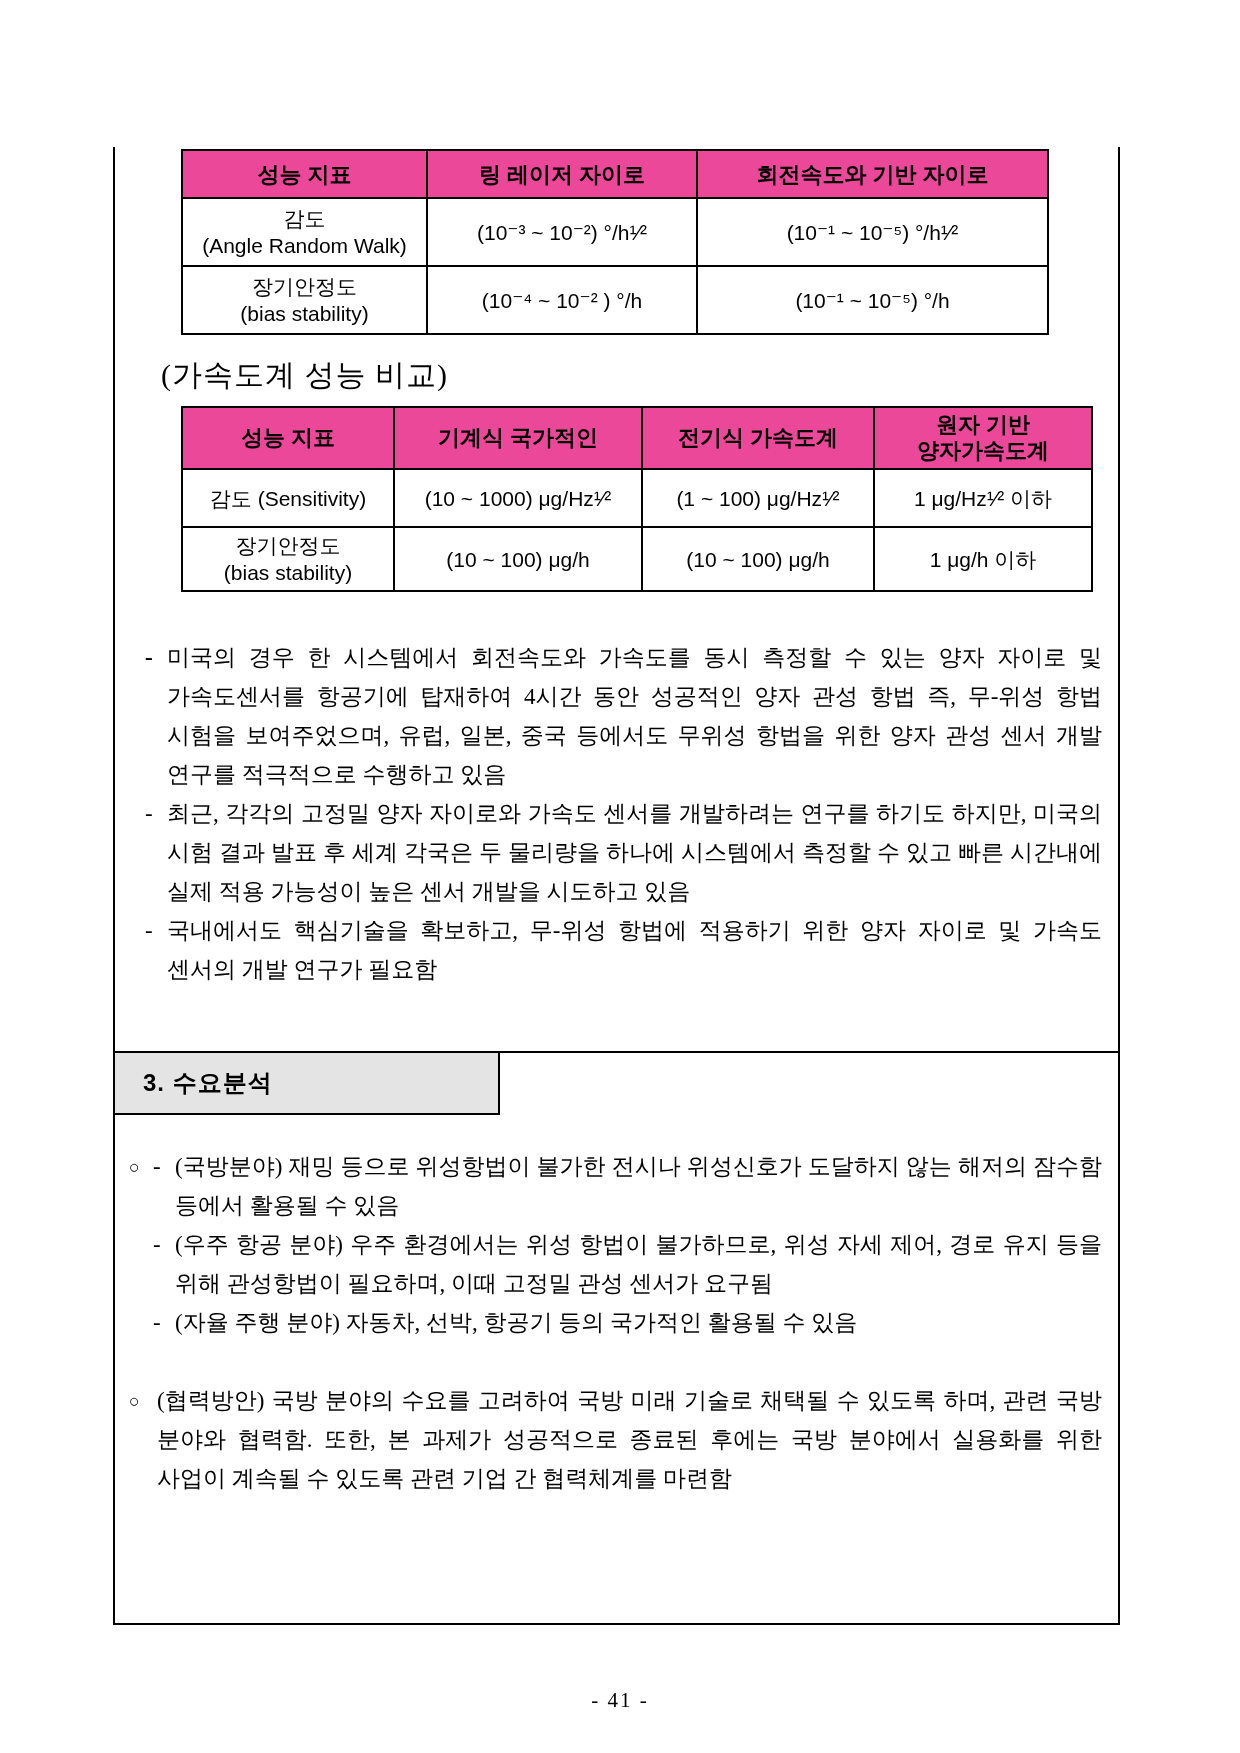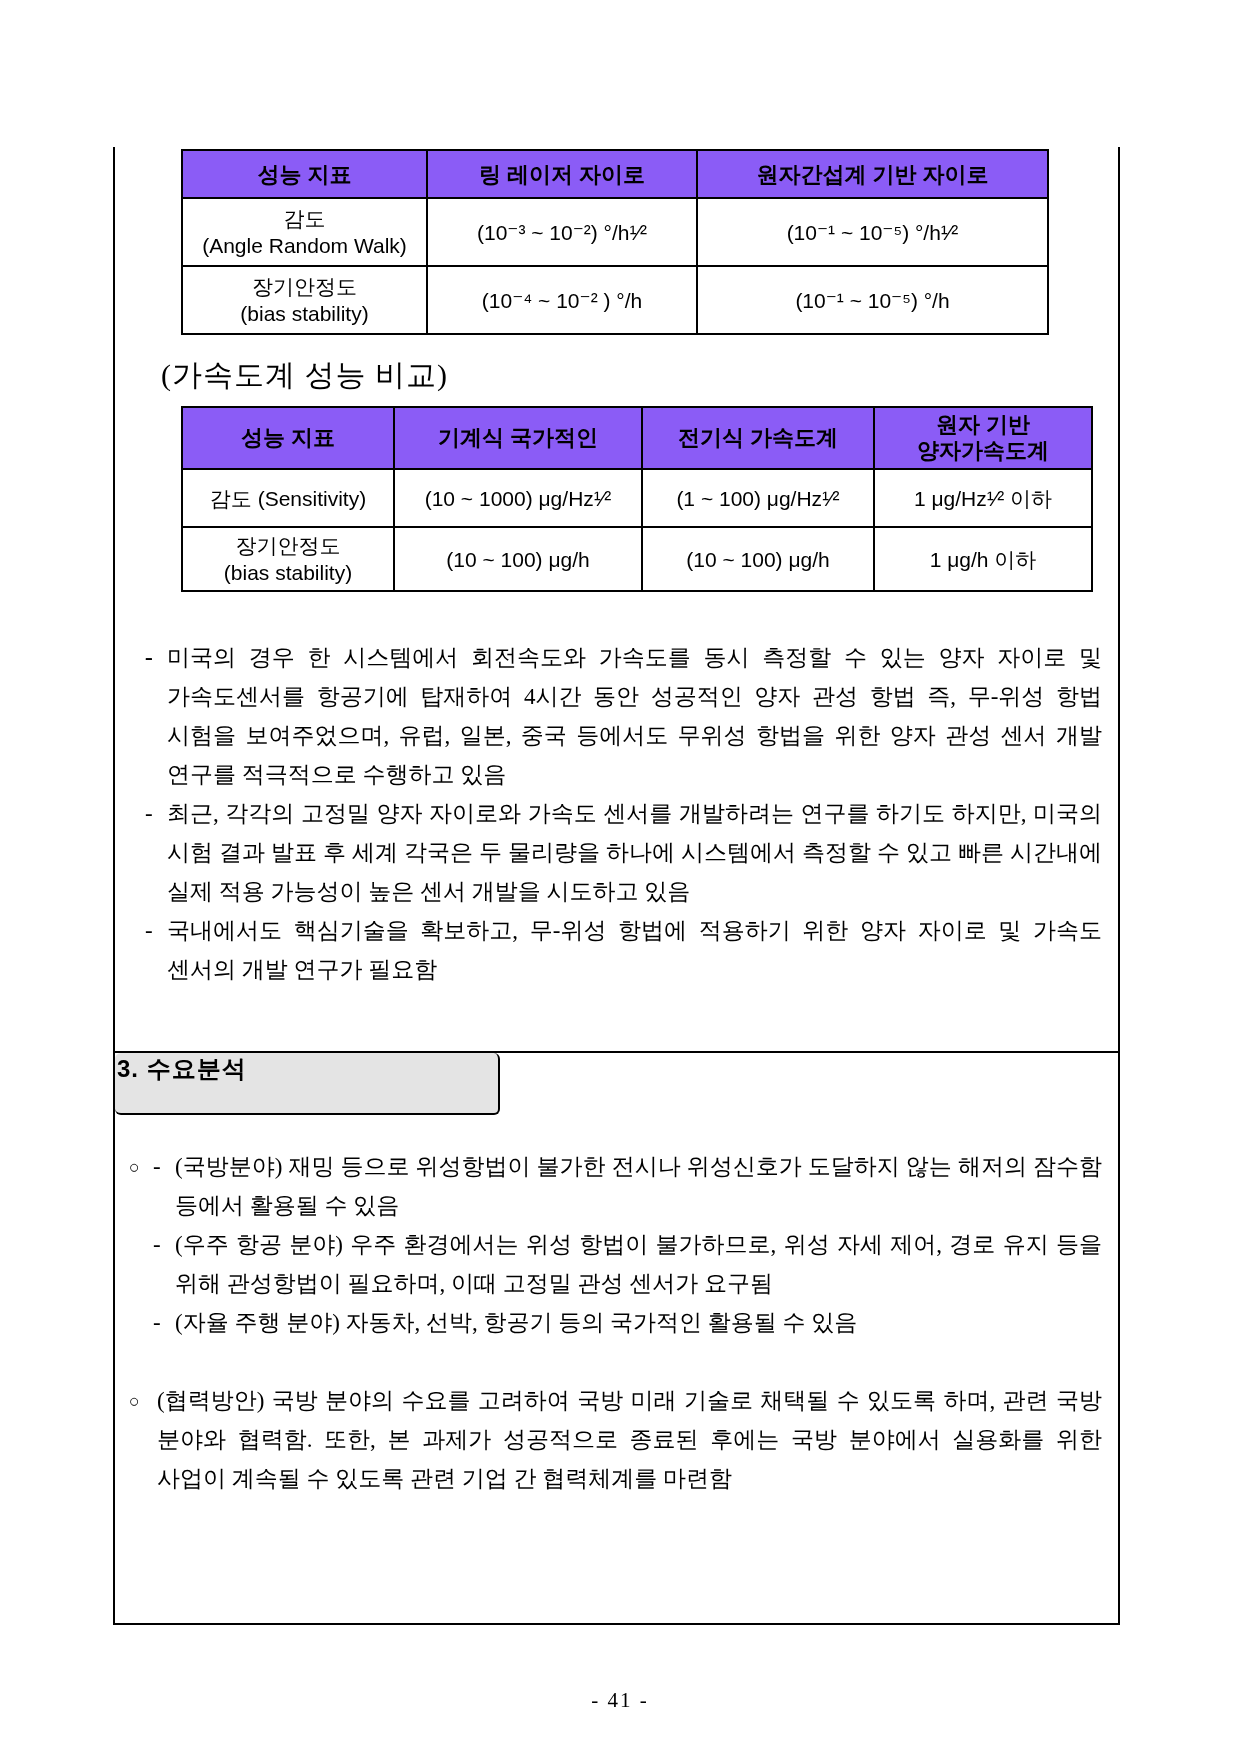--- a/index.html
+++ b/index.html
@@ -39,21 +39,21 @@
   }
   .tbl th, .tbl td {
     border: 2px solid #000;
     white-space: pre-line;
     vertical-align: middle;
     padding: 4px 6px;
     font-size: 21px;
     line-height: 27px;
   }
   .tbl th {
-    background: #8b5cf6;
+    background: #ec4899;
     font-weight: bold;
     font-size: 22px;
   }
   .tbl-gyro { width: 866px; margin-left: 66px; }
   .tbl-gyro th { height: 48px; }
   .tbl-gyro td { height: 68px; }
   .tbl-accel { width: 910px; margin-left: 66px; }
   .tbl-accel th { height: 54px; line-height: 26px; }
   .tbl-accel td { height: 58px; }
   .accel-label {
@@ -79,26 +79,26 @@
     top: 0;
   }
   
   .section-header {
     width: 385px;
     height: 62px;
     background: #e4e4e4;
     border-right: 2px solid #000;
     border-bottom: 2px solid #000;
     display: flex;
-    padding-left: 2px;
+    align-items: center;
+    padding-left: 28px;
     font-family: "Liberation Sans", "DejaVu Sans", sans-serif;
     font-weight: bold;
     font-size: 24px;
     letter-spacing: 1px;
-    border-radius: 6px;
   }
   
   .demand {
     padding: 32px 16px 0 12px;
     font-size: 23px;
     line-height: 39px;
     word-break: keep-all;
   }
   .o-item {
     position: relative;
@@ -144,21 +144,21 @@
       <table class="tbl tbl-gyro">
         <colgroup>
             <col style="width:245px">
             <col style="width:270px">
             <col style="width:351px">
           </colgroup>
         <thead>
           <tr>
             <th>성능 지표</th>
             <th>링 레이저 자이로</th>
-            <th>원자간섭계 기반 자이로</th>
+            <th>회전속도와 기반 자이로</th>
           </tr>
         </thead>
         <tbody>
           <tr>
             <td>감도
 (Angle Random Walk)</td>
             <td>(10⁻³ ~ 10⁻²) °/h¹⁄²</td>
             <td>(10⁻¹ ~ 10⁻⁵) °/h¹⁄²</td>
           </tr>
           <tr>

